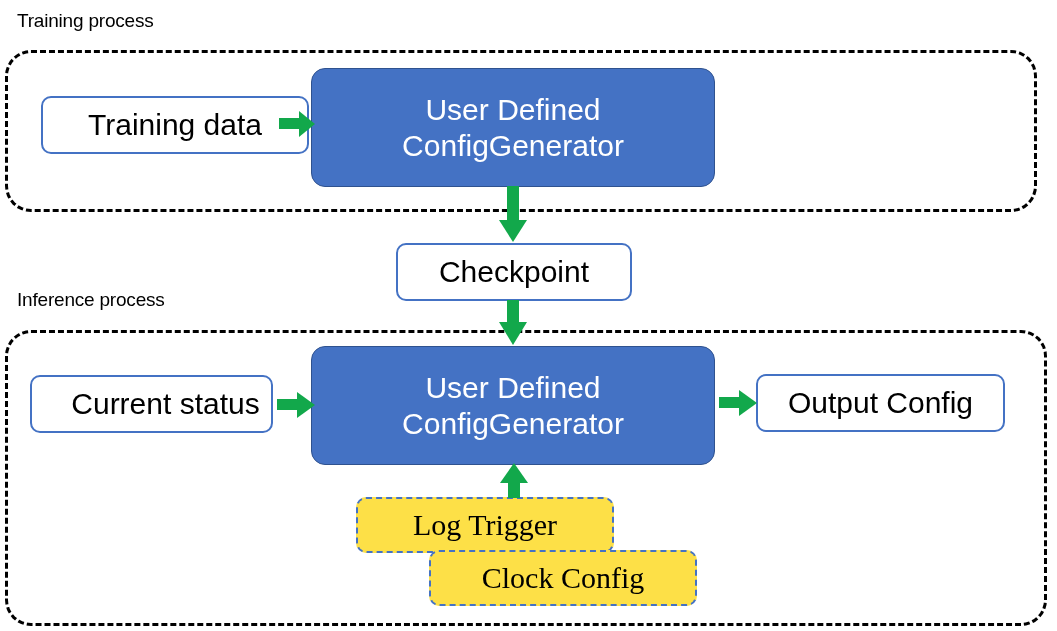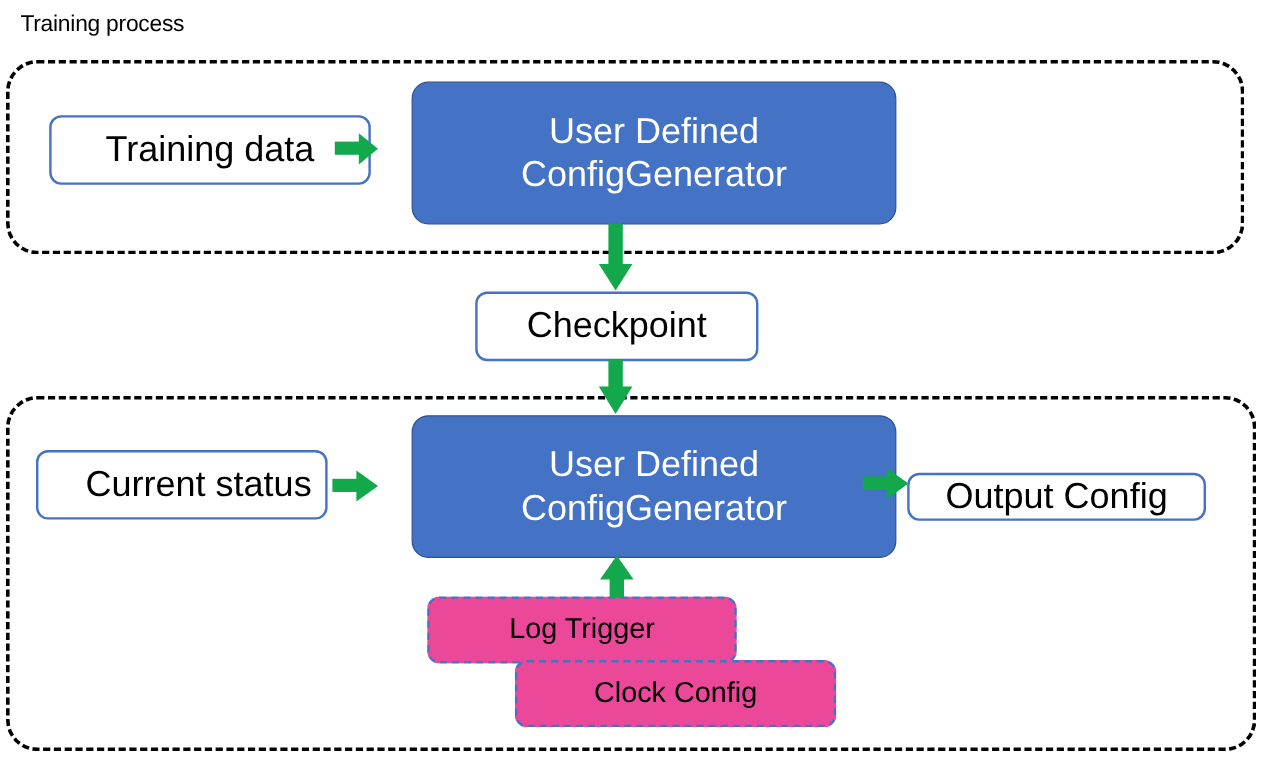--- a/index.html
+++ b/index.html
@@ -54,58 +54,58 @@
     align-items: center;
     justify-content: center;
     color: #000000;
     font-size: 30px;
     line-height: 34px;
     white-space: nowrap;
   }
   #node-training-data { left: 41px;  top: 96px;  width: 268px; height: 58px; }
   #node-checkpoint    { left: 396px; top: 243px; width: 236px; height: 58px; }
   #node-current-status{ left: 30px;  top: 375px; width: 243px; height: 58px; padding-left: 28px; }
-  #node-output-config { left: 756px; top: 374px; width: 249px; height: 40px; margin-top: 20px; }
+  #node-output-config { left: 756px; top: 374px; width: 249px; height: 58px; }
 
   
   .node-blue {
     position: absolute;
     box-sizing: border-box;
     background: #4472C4;
     border: 1px solid #2F528F;
     border-radius: 14px;
     display: flex;
     flex-direction: column;
     align-items: center;
     justify-content: center;
     color: #ffffff;
     font-size: 30px;
     line-height: 36px;
     text-align: center;
     white-space: nowrap;
-    margin-left: 32px;
   }
   #node-gen-training  { left: 311px; top: 68px;  width: 404px; height: 119px; }
   #node-gen-inference { left: 311px; top: 346px; width: 404px; height: 119px; }
   .node-blue .line { display: block; }
 
   
   .node-trigger {
     position: absolute;
     box-sizing: border-box;
-    background: #ec4899;
+    background: #fde047;
     border: 2px dashed #4472C4;
     border-radius: 10px;
     display: flex;
     align-items: center;
     justify-content: center;
     color: #000000;
-    font-size: 24px;
+    font-size: 30px;
     line-height: 34px;
     white-space: nowrap;
+    font-family: Liberation Serif, serif;
   }
   #node-log-trigger   { left: 356px; top: 497px; width: 258px; height: 56px; z-index: 2; }
   #node-clock-trigger { left: 429px; top: 550px; width: 268px; height: 56px; z-index: 3; }
 
   
   #arrow-layer {
     position: absolute;
     left: 0; top: 0;
     width: 1057px;
     height: 631px;
@@ -113,20 +113,21 @@
     z-index: 5;
   }
 </style>
 </head>
 <body>
 
 <div id="canvas">
 
   <div class="section-caption" id="caption-training">Training process</div>
 
+  <div class="section-caption" id="caption-inference">Inference process</div>
 
   <div class="process-container" id="container-training"></div>
 
   <div class="process-container" id="container-inference"></div>
 
   <div class="node-white" id="node-training-data">Training data</div>
 
   <div class="node-blue" id="node-gen-training">
     <span class="line">User Defined</span>
     <span class="line">ConfigGenerator</span>

